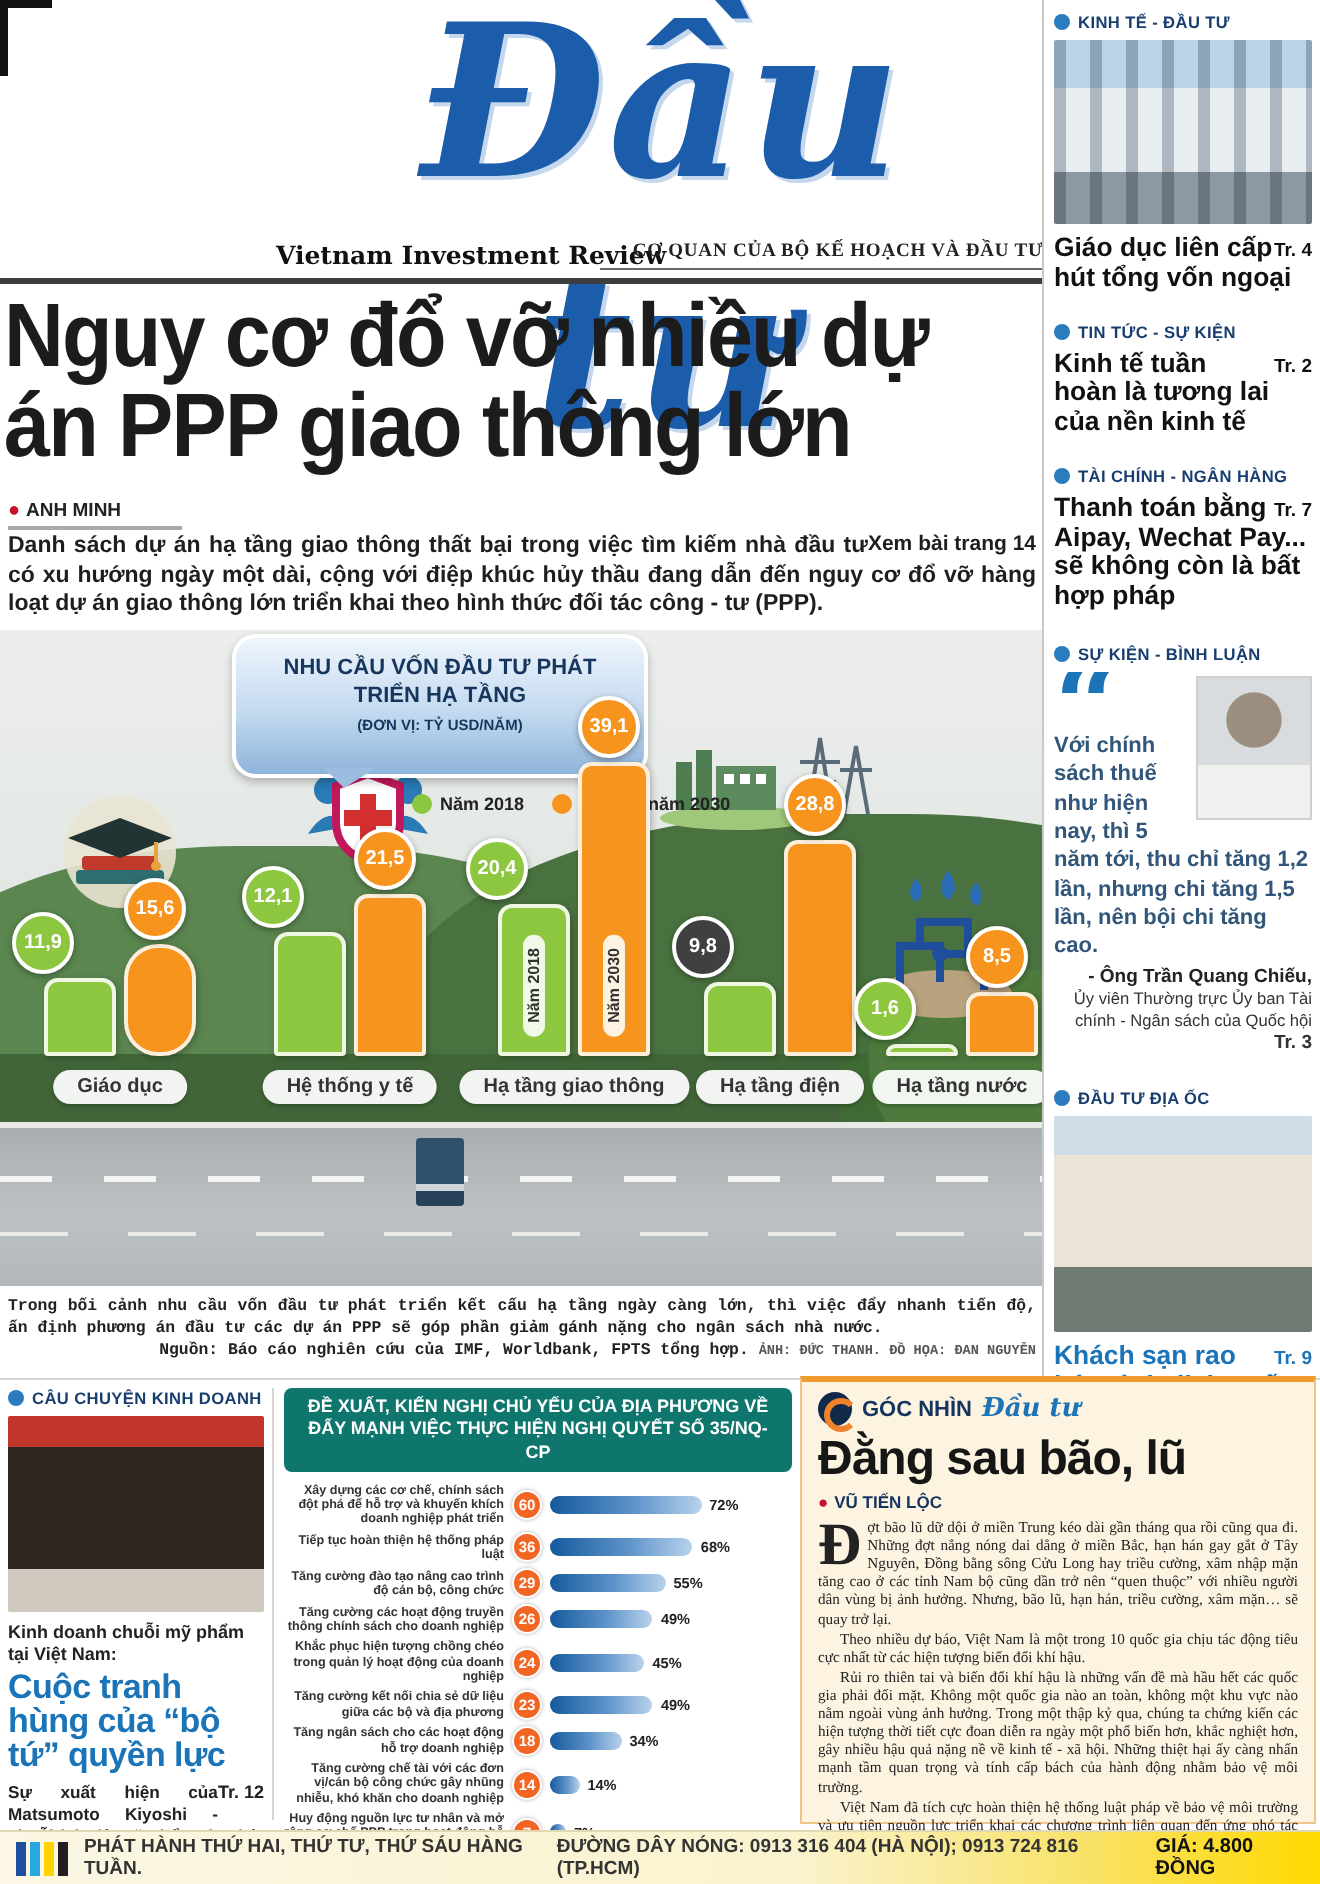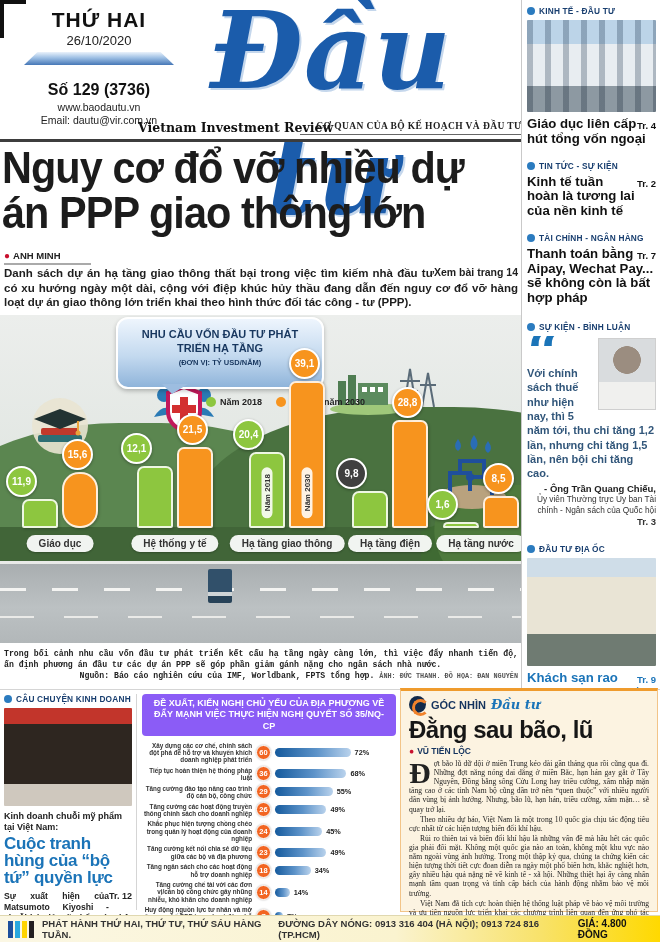--- a/index.html
+++ b/index.html
@@ -129,21 +129,21 @@
   .bizcol { position:absolute; left:4px; top:694px; width:128px; }
   .ph-store { height:98px;
       background:linear-gradient(#c2352b 0 16%, #2e2620 16% 78%, #cfc8be 78%),
                  repeating-linear-gradient(90deg, rgba(240,180,60,.35) 0 4px, rgba(90,160,200,.3) 4px 8px, transparent 8px 14px); }
   .biz-kicker { font-size:9px; font-weight:900; color:#222; line-height:1.2; margin-bottom:2px; }
   .biz-h { font-size:17px; font-weight:900; color:#1b74b8; line-height:1.02; letter-spacing:-.3px; margin-bottom:4px;}
   .biz-body { font-size:8.6px; font-weight:bold; color:#222; text-align:justify; line-height:1.3; }
   .biz-body .pg { float:right; font-weight:900; font-size:9px; }
 
   .propcol { position:absolute; left:142px; top:694px; width:254px; }
-  .prop-head { background:#8b5cf6; border-radius:4px; color:#fff; text-align:center;
+  .prop-head { background:#0f766e; border-radius:4px; color:#fff; text-align:center;
                font-size:9px; font-weight:900; line-height:1.25; padding:4px 8px; margin-bottom:6px; }
   .pr-row { display:grid; grid-template-columns:110px 15px 1fr; gap:4px; align-items:center;
             margin-bottom:3px; }
   .pr-label { font-size:6.3px; font-weight:bold; color:#333; text-align:right; line-height:1.15; }
   .pr-num { width:15px; height:15px; border-radius:50%; background:#f26522; border:1px solid #fff;
             box-shadow:0 0 2px rgba(0,0,0,.3); color:#fff; font-size:7.5px; font-weight:900;
             display:flex; align-items:center; justify-content:center; }
   .pr-barwrap { display:flex; align-items:center; gap:4px; }
   .pr-bar { height:9px; border-radius:5px; background:linear-gradient(90deg,#155a9d,#5d93c9 55%,#b9d2ec); }
   .pr-pct { font-size:7.3px; font-weight:bold; color:#222; }
@@ -180,28 +180,20 @@
   .foot-pub { font-size:9.5px; font-weight:bold; color:#333; }
   .foot-hot { font-size:9.5px; font-weight:bold; color:#333; margin-left:auto; }
   .foot-price { font-size:10px; font-weight:900; color:#111; margin-left:14px; }
 </style>
 </head>
 <body>
 
 <div class="page">
 
   <div class="cropmark"></div>
-  <div class="dateblock">
-    <div class="day">THỨ HAI</div>
-    <div class="date">26/10/2020</div>
-    <div class="ribbon"></div>
-    <div class="issue">Số 129 (3736)</div>
-    <div class="site">www.baodautu.vn</div>
-    <div class="mail">Email: dautu@vir.com.vn</div>
-  </div>
   <div class="masthead">Đầu tư</div>
   <div class="tagline">Vietnam Investment Review</div>
   <div class="agency">CƠ QUAN CỦA BỘ KẾ HOẠCH VÀ ĐẦU TƯ</div>
   <div class="toprule"></div>
 
   <h1 class="headline">Nguy cơ đổ vỡ nhiều dự án PPP giao thông lớn</h1>
   <div class="byline">
     <span class="reddot">●</span><span>ANH MINH</span>
   </div>
   <p class="lede">
@@ -273,21 +265,21 @@
         <span>Năm 2018</span>
       </div>
       <div class="li">
         <span class="dot" style="background:#f7941e"></span>
         <span>Dự báo năm 2030</span>
       </div>
     </div>
 
     <div>
         <div class="ig-group" style="left: 60px;">
-          <div class="ig-bar" style="height: 29px; background: rgb(141, 198, 63);">
+          <div class="ig-bar" style="height: 39px; background: rgb(141, 198, 63);">
             <span class="ig-bubble" style="background: rgb(141, 198, 63);">11,9</span>
           </div>
           <div class="ig-bar" style="height: 56px; background: rgb(247, 148, 30); border-radius: 17px;">
             <span class="ig-bubble" style="background: rgb(247, 148, 30);">15,6</span>
           </div>
         </div>
         <div class="ig-pill" style="left: 60px;">Giáo dục</div>
         <div class="ig-group" style="left: 175px;">
           <div class="ig-bar" style="height: 62px; background: rgb(141, 198, 63);">
             <span class="ig-bubble" style="background: rgb(141, 198, 63);">12,1</span>

